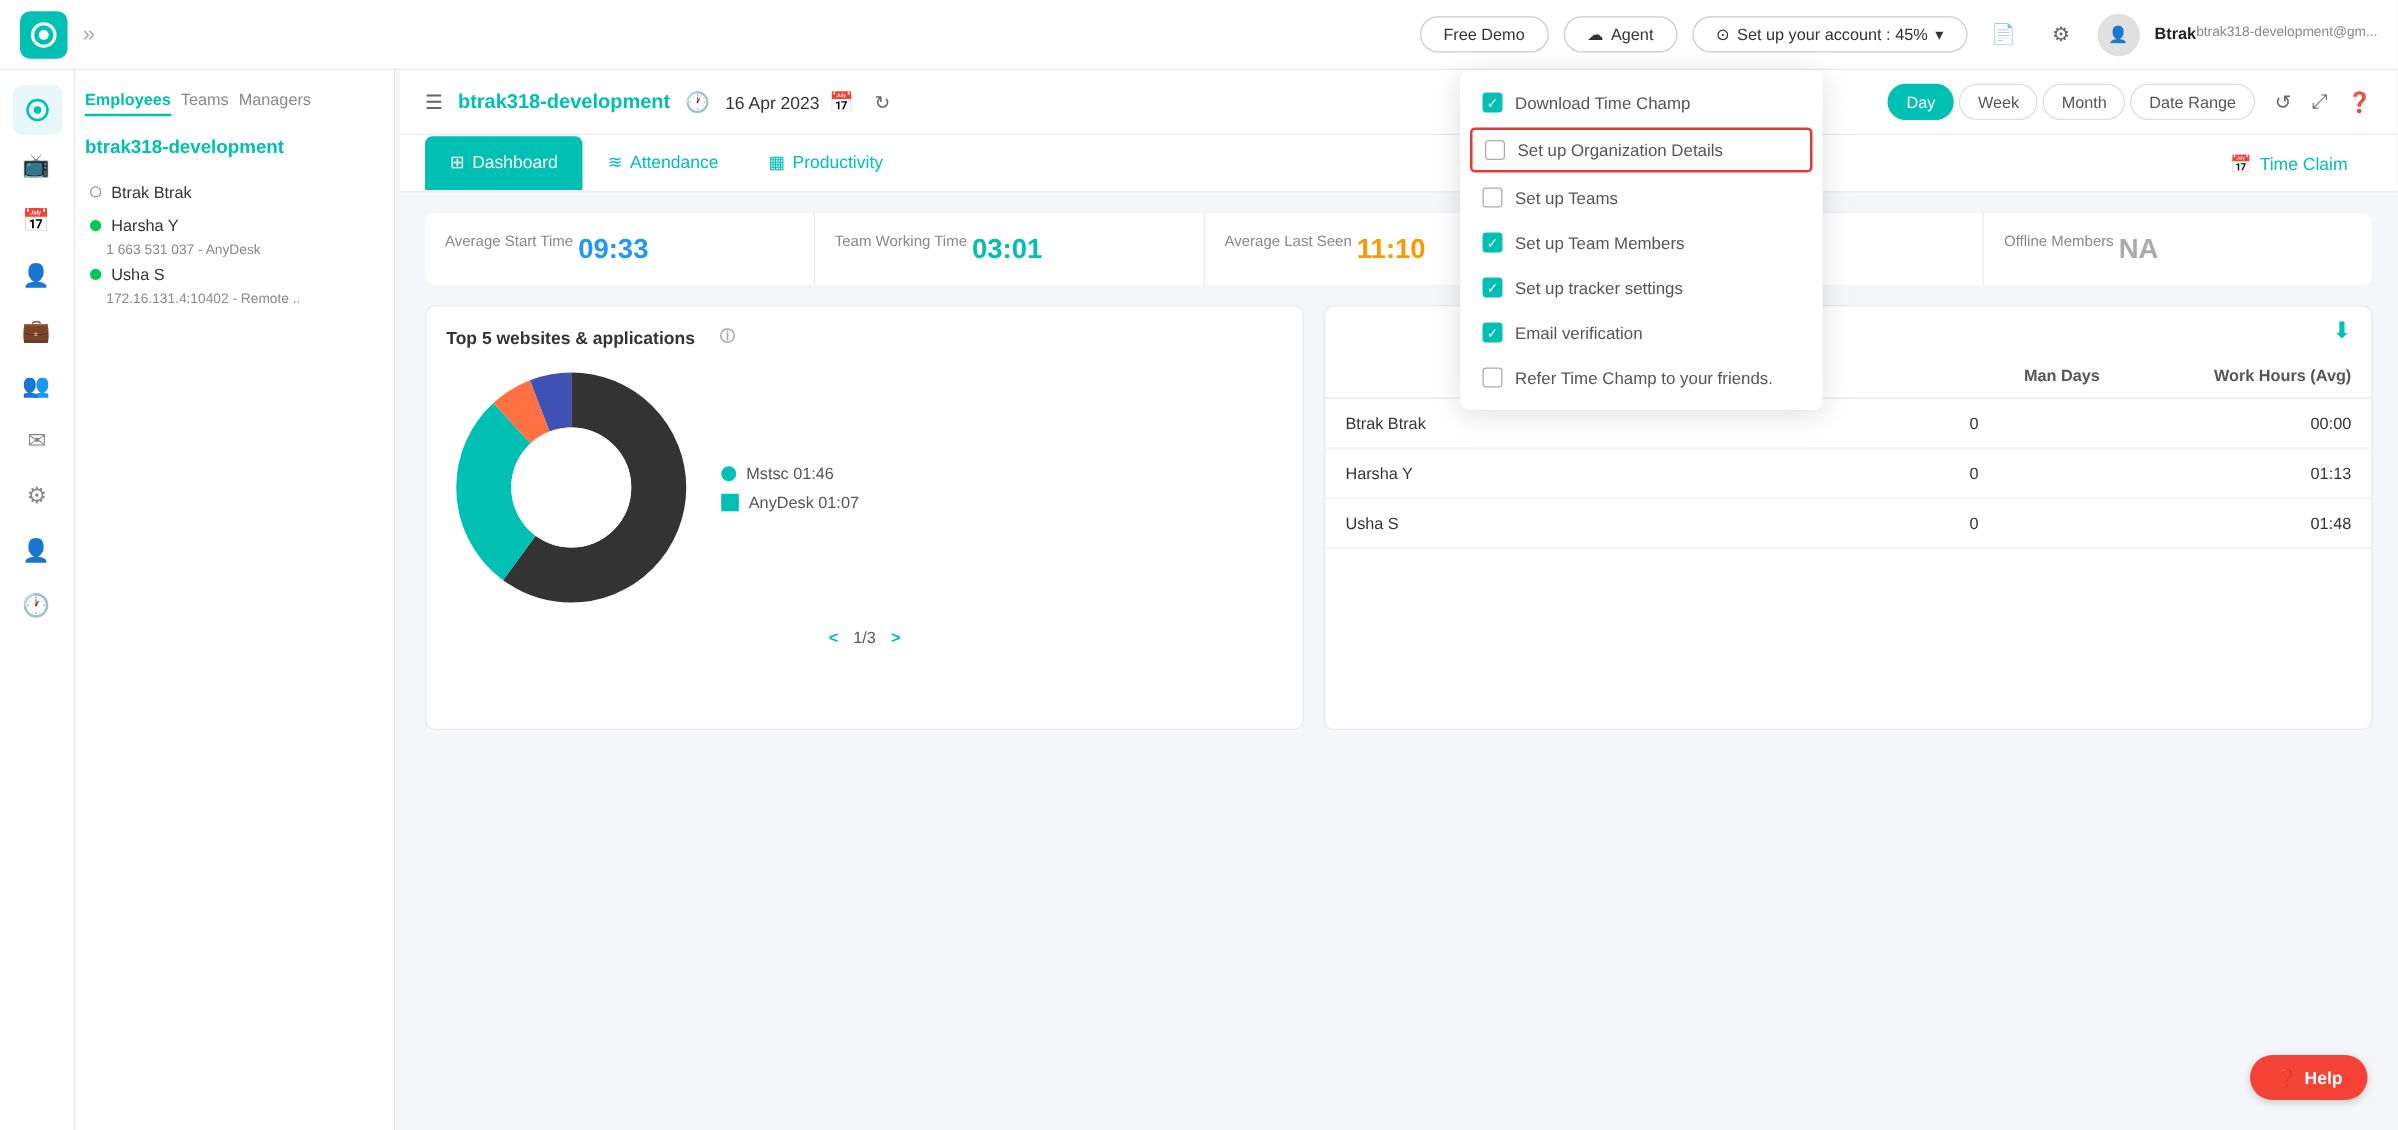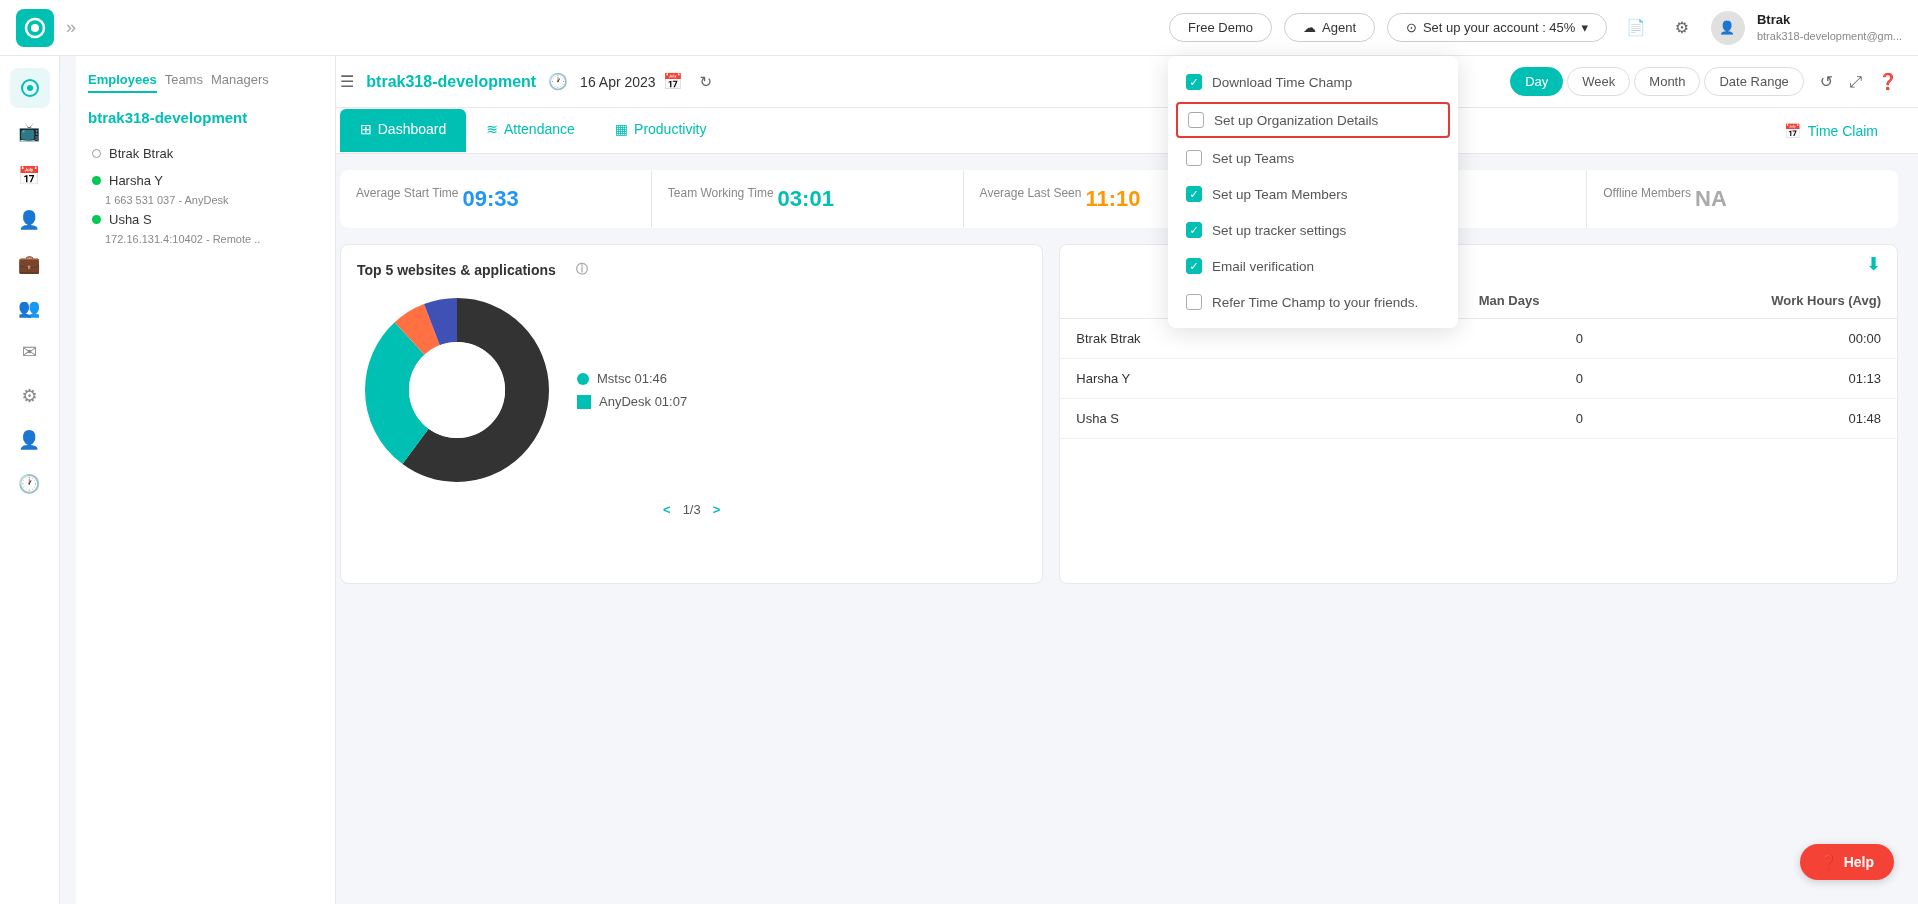--- a/index.html
+++ b/index.html
@@ -68,21 +68,21 @@
     }
     .user-avatar {
       width: 34px; height: 34px;
       border-radius: 50%;
       background: #e0e0e0;
       display: flex; align-items: center; justify-content: center;
       font-size: 13px;
       color: #666;
       overflow: hidden;
     }
-    .user-info { display: flex; flex-direction: column; line-height: 1.3; }
+    .user-info { display: flex; flex-direction: row; line-height: 1.3; }
     .user-name { font-weight: 600; font-size: 13px; color: #222; }
     .user-email { font-size: 11px; color: #888; }
 
     
     .left-sidebar {
       position: fixed;
       top: 56px; left: 0;
       width: 60px;
       height: calc(100vh - 56px);
       background: #fff;
@@ -101,21 +101,21 @@
       cursor: pointer;
       color: #888;
       font-size: 18px;
       transition: background 0.2s;
     }
     .sidebar-icon.active { background: #e8f7f7; color: #00bfb3; }
 
     
     .secondary-sidebar {
       position: fixed;
-      top: 56px; left: 76px;
+      top: 56px; left: 56px;
       width: 260px;
       height: calc(100vh - 56px);
       background: #fff;
       border-right: 1px solid #e8e8e8;
       padding: 16px 12px;
       z-index: 98;
       overflow-y: auto;
     }
     .secondary-sidebar .tabs {
       display: flex; gap: 8px; margin-bottom: 16px;
@@ -286,21 +286,21 @@
       overflow: hidden;
     }
     .table-header-row {
       display: flex; align-items: center;
       padding: 10px 16px;
       border-bottom: 1px solid #e8e8e8;
       font-size: 13px; font-weight: 600; color: #555;
       gap: 0;
     }
     .th-name { flex: 2; }
-    .th-mandays { flex: 1; text-align: left; }
+    .th-mandays { flex: 1; text-align: right; }
     .th-workhours { flex: 1; text-align: right; }
     .table-row-data {
       display: flex; align-items: center;
       padding: 12px 16px;
       border-bottom: 1px solid #f0f0f0;
       font-size: 13px; color: #333;
     }
     .td-name { flex: 2; }
     .td-mandays { flex: 1; text-align: center; color: #333; }
     .td-workhours { flex: 1; text-align: right; color: #333; }

